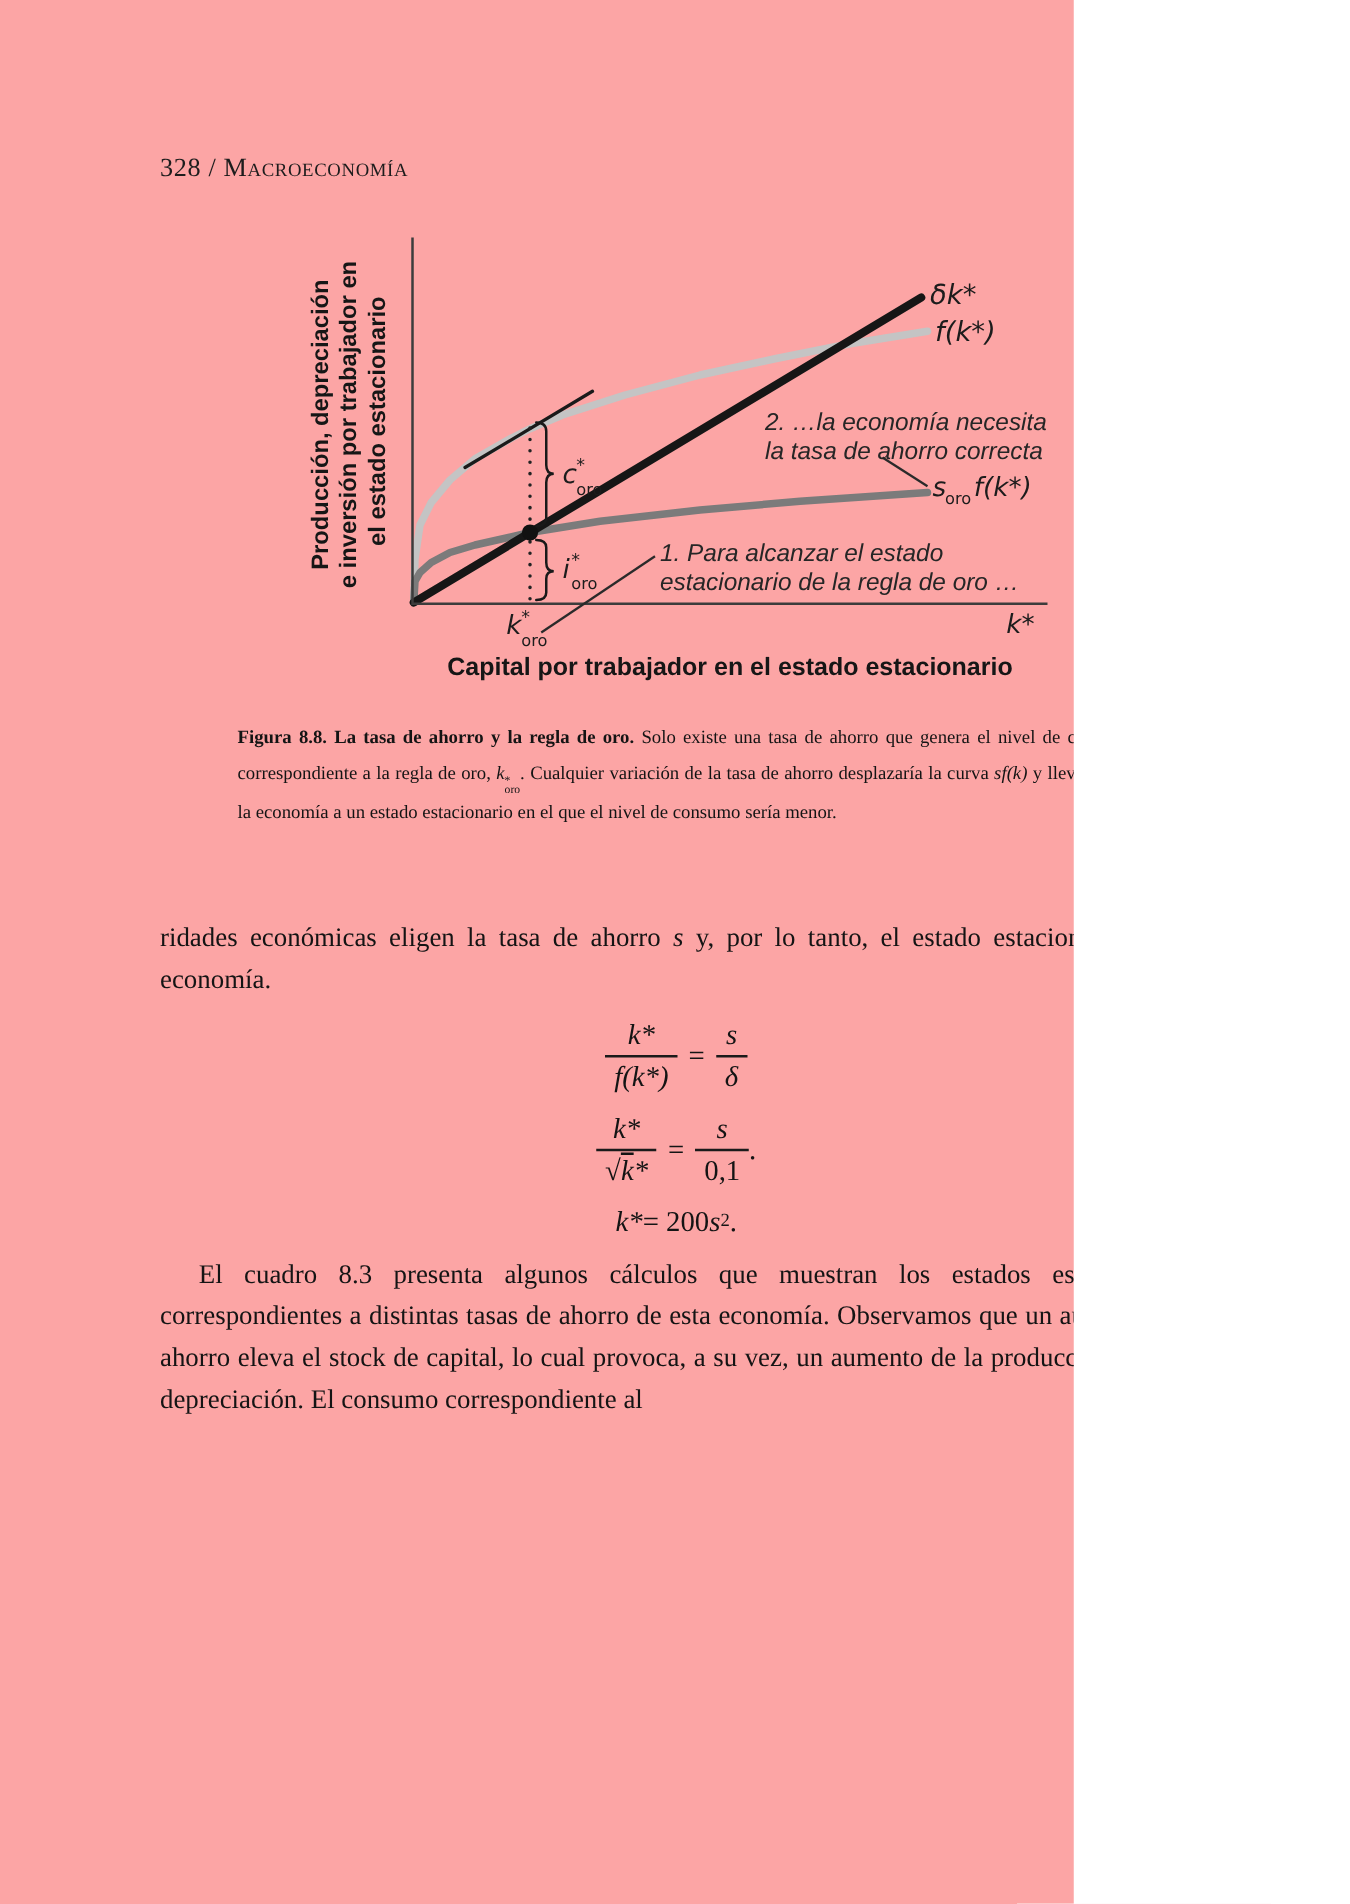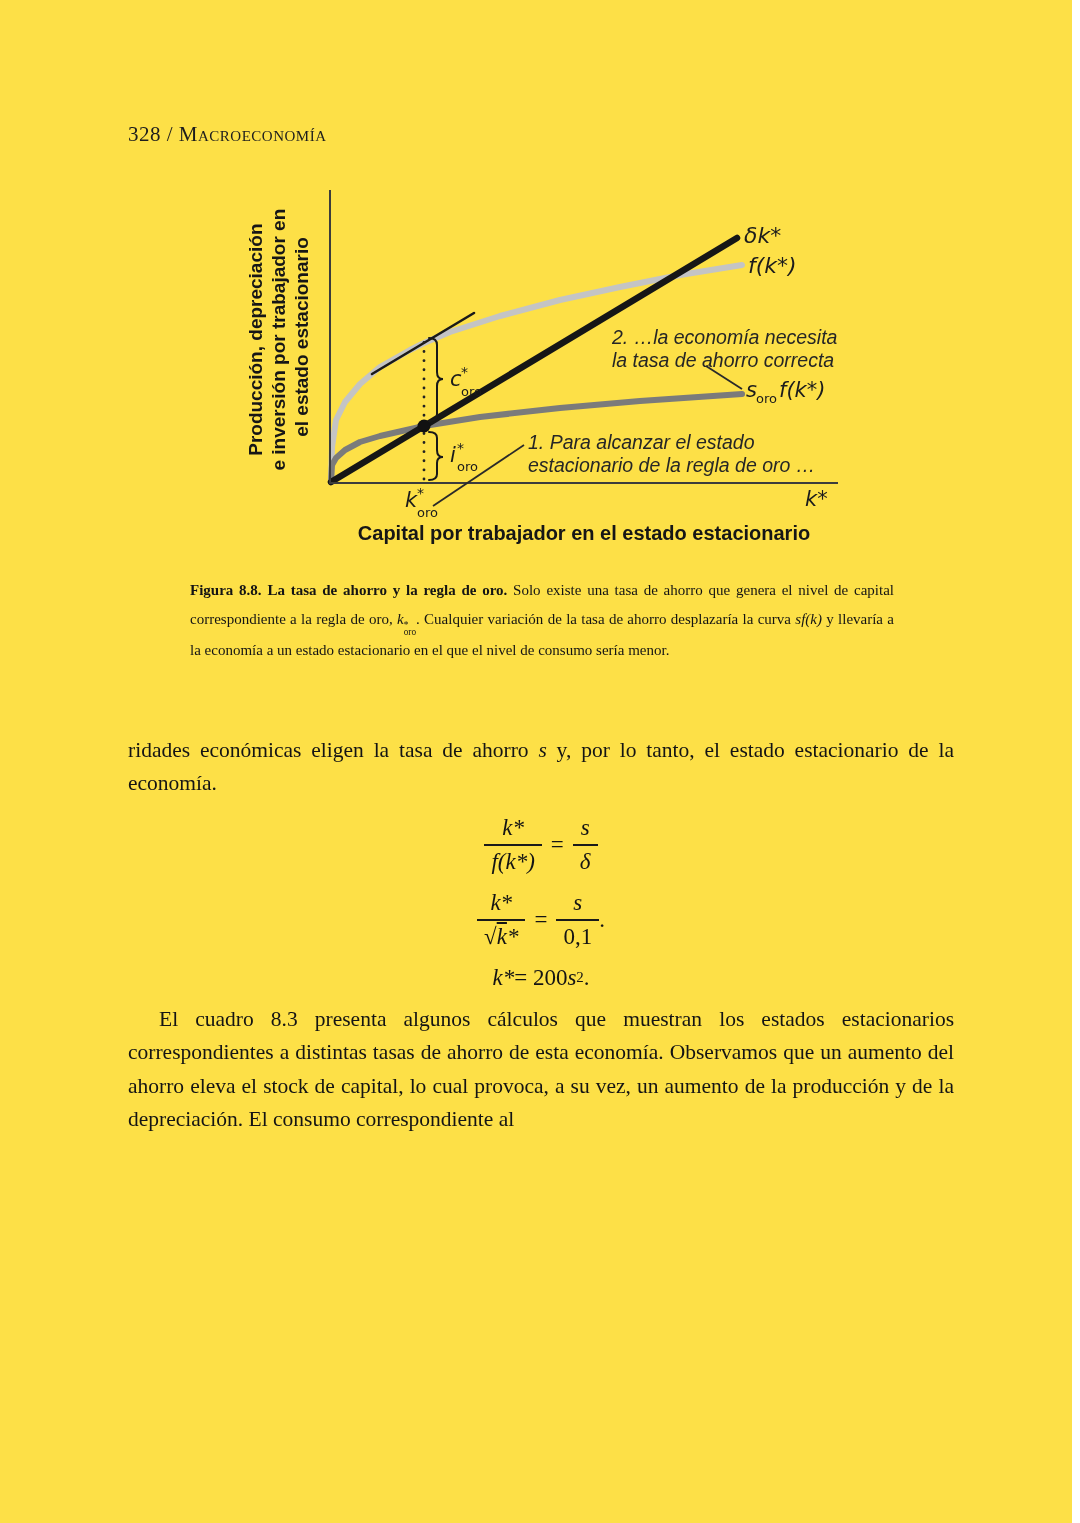--- a/index.html
+++ b/index.html
@@ -1,20 +1,20 @@
 <!DOCTYPE html>
 <html lang="es"><head>
 <meta charset="utf-8">
 <style>
   html,body{margin:0;padding:0;background:#ffffff;}
   .page{
     position:relative;
-    width:1072px;
+    width:859px;
     height:1523px;
-    background:#fde047;
+    background:#fca5a5;
     font-family:"Liberation Serif", serif;
     color:#1a1a1a;
     overflow:hidden;
   }
   
   .running-head{
     position:absolute; left:128px; top:122px;
     font-size:21px; letter-spacing:0.5px;
     font-variant:small-caps;
     color:#1d1d1d;

